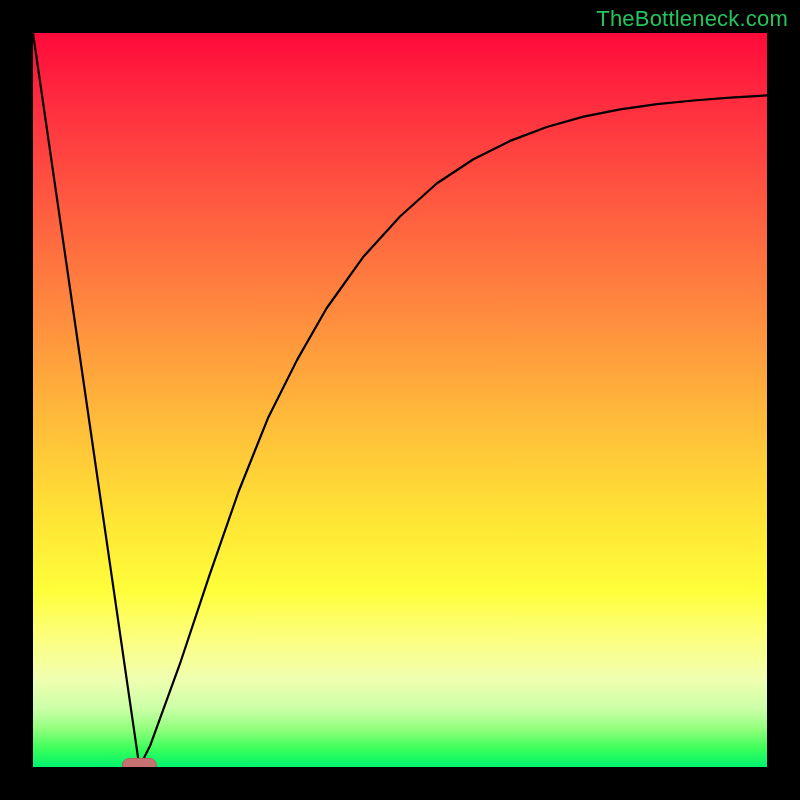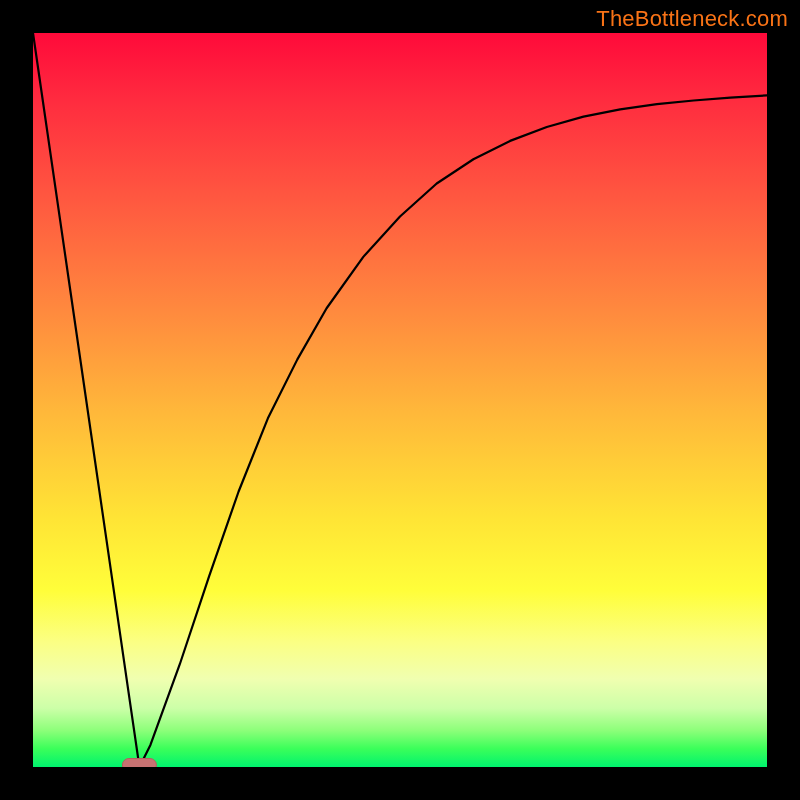--- a/index.html
+++ b/index.html
@@ -56,21 +56,21 @@
   }
   .marker {
     fill: #c77272;
     stroke: #b35f5f;
     stroke-width: 1;
   }
   .watermark {
     position: absolute;
     top: 6px;
     right: 12px;
-    color: #f97316;
+    color: #22c55e;
     font-size: 22px;
     letter-spacing: 0.2px;
     user-select: none;
     margin-left: 27px;
   }
 </style>
 </head>
 <body>
 
 <div class="frame">

